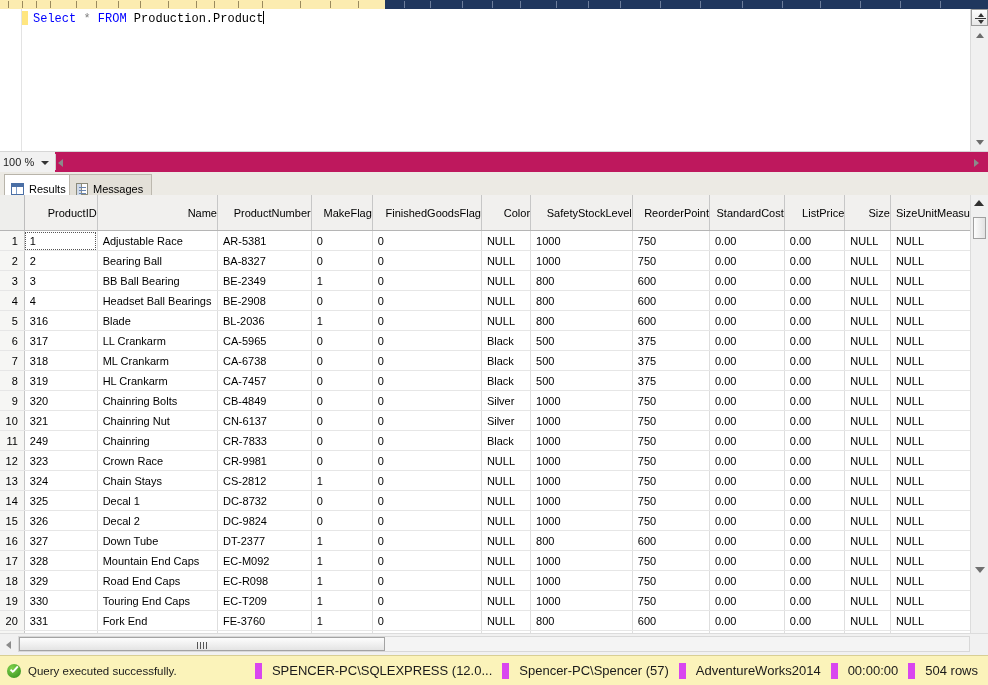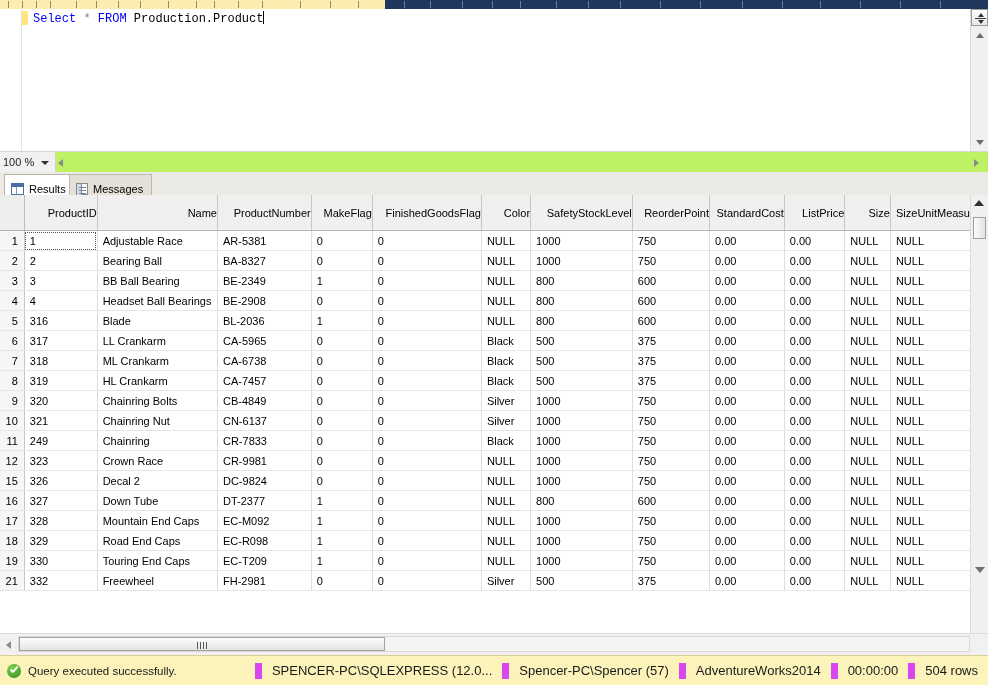--- a/index.html
+++ b/index.html
@@ -31,21 +31,21 @@
 
   .ed-vscroll{position:absolute;right:0;top:9px;width:17px;height:142px;background:#f0f0f0;border-left:1px solid #dcdcdc;}
   .split-btn{position:absolute;left:0;top:0;width:17px;height:17px;background:linear-gradient(#fdfdfd,#e7e7e7);border:1px solid #9a9a9a;box-sizing:border-box;}
   .split-btn .bar{position:absolute;left:3px;top:8px;width:11px;height:1px;background:#333;}
   .split-btn .up{position:absolute;left:6px;top:3px;width:0;height:0;border-left:3px solid transparent;border-right:3px solid transparent;border-bottom:4px solid #333;}
   .split-btn .dn{position:absolute;left:6px;top:10px;width:0;height:0;border-left:3px solid transparent;border-right:3px solid transparent;border-top:4px solid #333;}
   .sb-arrow-up{position:absolute;left:5px;top:24px;width:0;height:0;border-left:4px solid transparent;border-right:4px solid transparent;border-bottom:5px solid #6d6d6d;}
   .sb-arrow-dn{position:absolute;left:5px;bottom:6px;width:0;height:0;border-left:4px solid transparent;border-right:4px solid transparent;border-top:5px solid #6d6d6d;}
 
   
-  .zoombar{position:absolute;left:0;top:151px;width:988px;height:21px;background:#bef264;border-top:1px solid #d6d6d6;border-bottom:1px solid #c8c8c8;}
+  .zoombar{position:absolute;left:0;top:151px;width:988px;height:21px;background:#be185d;border-top:1px solid #d6d6d6;border-bottom:1px solid #c8c8c8;}
   .zoom-combo{position:absolute;left:0;top:0;width:55px;height:20px;background:#f1f1f1;}
   .zoom-val{position:absolute;left:3px;top:4px;font-size:11px;color:#222;}
   .zoom-chev{position:absolute;right:6px;top:9px;width:0;height:0;border-left:4px solid transparent;border-right:4px solid transparent;border-top:4px solid #333;}
   .zoom-sep{position:absolute;left:55px;top:2px;width:1px;height:16px;background:#d0d0d0;}
   .zb-left{position:absolute;left:58px;top:7px;width:0;height:0;border-top:4px solid transparent;border-bottom:4px solid transparent;border-right:5px solid #8b8b8b;}
   .zb-right{position:absolute;right:9px;top:7px;width:0;height:0;border-top:4px solid transparent;border-bottom:4px solid transparent;border-left:5px solid #8b8b8b;}
 
   
   .tabsbar{position:absolute;left:0;top:172px;width:988px;height:23px;background:#eceae4;border-bottom:1px solid #b8b4aa;}
   .rtab{position:absolute;top:2px;height:30px;box-sizing:border-box;display:flex;align-items:center;padding:0 8px 0 6px;font-size:11px;color:#000;}
@@ -396,20 +396,50 @@
               <td class="">0</td>
               <td class="null">NULL</td>
               <td class="">1000</td>
               <td class="">750</td>
               <td class="">0.00</td>
               <td class="">0.00</td>
               <td class="null">NULL</td>
               <td class="null">NULL</td>
             </tr>
             <tr>
+              <td class="rownum">13</td>
+              <td class="">324</td>
+              <td class="">Chain Stays</td>
+              <td class="">CS-2812</td>
+              <td class="">1</td>
+              <td class="">0</td>
+              <td class="null">NULL</td>
+              <td class="">1000</td>
+              <td class="">750</td>
+              <td class="">0.00</td>
+              <td class="">0.00</td>
+              <td class="null">NULL</td>
+              <td class="null">NULL</td>
+            </tr>
+            <tr>
+              <td class="rownum">14</td>
+              <td class="">325</td>
+              <td class="">Decal 1</td>
+              <td class="">DC-8732</td>
+              <td class="">0</td>
+              <td class="">0</td>
+              <td class="null">NULL</td>
+              <td class="">1000</td>
+              <td class="">750</td>
+              <td class="">0.00</td>
+              <td class="">0.00</td>
+              <td class="null">NULL</td>
+              <td class="null">NULL</td>
+            </tr>
+            <tr>
               <td class="rownum">15</td>
               <td class="">326</td>
               <td class="">Decal 2</td>
               <td class="">DC-9824</td>
               <td class="">0</td>
               <td class="">0</td>
               <td class="null">NULL</td>
               <td class="">1000</td>
               <td class="">750</td>
               <td class="">0.00</td>
@@ -465,20 +495,35 @@
             <tr>
               <td class="rownum">19</td>
               <td class="">330</td>
               <td class="">Touring End Caps</td>
               <td class="">EC-T209</td>
               <td class="">1</td>
               <td class="">0</td>
               <td class="null">NULL</td>
               <td class="">1000</td>
               <td class="">750</td>
+              <td class="">0.00</td>
+              <td class="">0.00</td>
+              <td class="null">NULL</td>
+              <td class="null">NULL</td>
+            </tr>
+            <tr>
+              <td class="rownum">20</td>
+              <td class="">331</td>
+              <td class="">Fork End</td>
+              <td class="">FE-3760</td>
+              <td class="">1</td>
+              <td class="">0</td>
+              <td class="null">NULL</td>
+              <td class="">800</td>
+              <td class="">600</td>
               <td class="">0.00</td>
               <td class="">0.00</td>
               <td class="null">NULL</td>
               <td class="null">NULL</td>
             </tr>
             <tr>
               <td class="rownum">21</td>
               <td class="">332</td>
               <td class="">Freewheel</td>
               <td class="">FH-2981</td>

